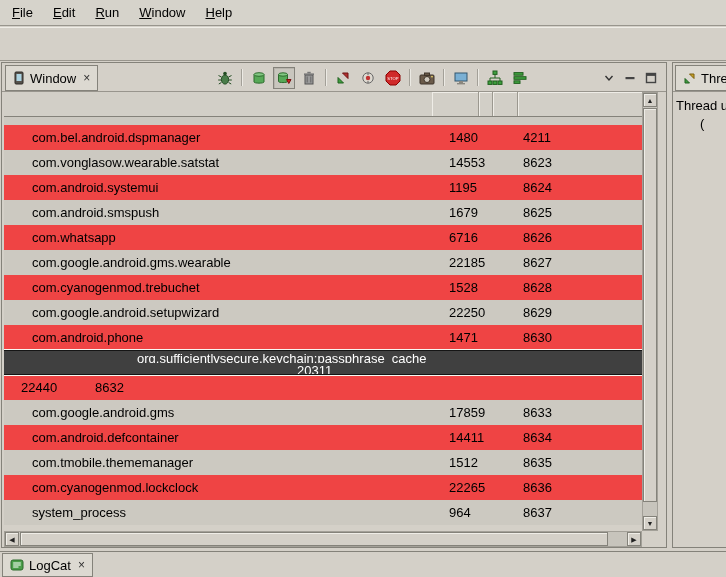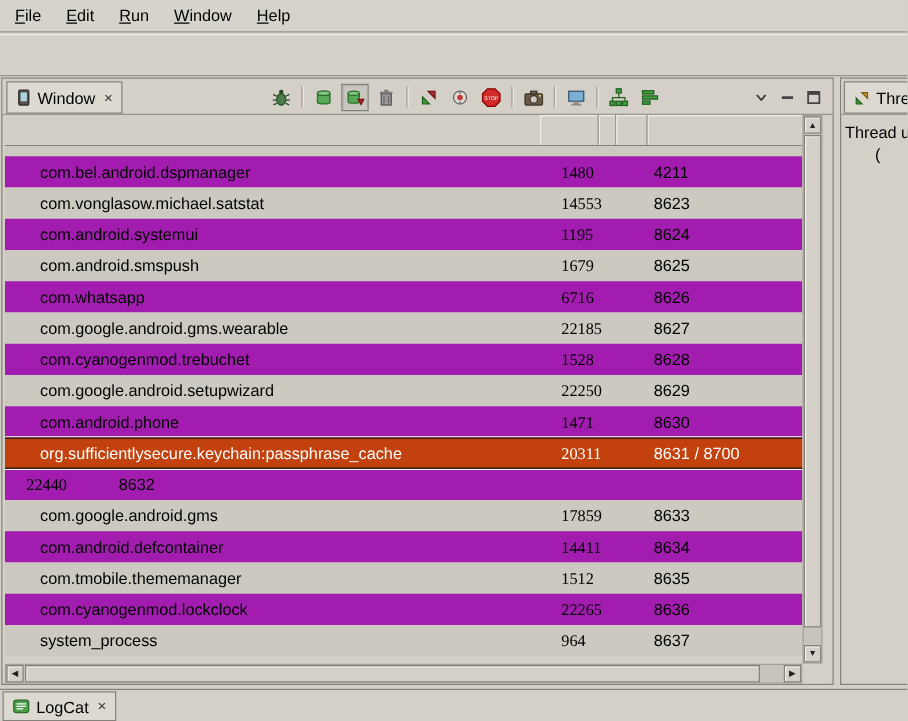--- a/index.html
+++ b/index.html
@@ -72,31 +72,31 @@
   .hc-a    { width: 14px; }
   .hc-b    { width: 25px; }
   .hc-port { flex: 1; border-right: none; }
 
   .table-body {
     position: absolute; left: 2px; top: 54px; width: 638px; height: 414px;
     overflow: hidden; background: #d4d0c8;
   }
   .row-sliver { height: 8px; background: #ccc9c1; }
   .trow { height: 25px; display: flex; align-items: center; }
-  .trow.even { background: #a21caf; }
+  .trow.even { background: #ef4444; }
   .trow.odd  { background: #ccc9c1; }
   .trow.selected {
-    background: #c2410c; color: #fff;
+    background: #404040; color: #fff;
     border-top: 1px solid #151515; border-bottom: 1px solid #151515;
     box-shadow: 0 -1px 0 #f8f7f2, 0 1px 0 #f8f7f2;
-    position: relative; z-index: 2;
+    position: relative; z-index: 2; flex-direction: column;
   }
   .cell { overflow: hidden; white-space: nowrap; }
   .cell.name { width: 428px; padding-left: 28px; }
-  .cell.pid  { width: 86px;  padding-left: 17px; font-family: Liberation Serif, serif; }
+  .cell.pid  { width: 86px;  padding-left: 17px; }
   .cell.port { flex: 1; padding-left: 5px; }
 
   
   .vscroll {
     position: absolute; left: 640px; top: 29px; width: 16px; height: 439px;
     background: #c7c4bc; border: 1px solid #a3a098;
   }
   .hscroll {
     position: absolute; left: 2px; top: 468px; width: 638px; height: 16px;
     background: #c7c4bc; border: 1px solid #a3a098;
@@ -294,21 +294,21 @@
   </div>
 
   <div class="table-body">
     <div class="row-sliver"></div>
   <div class="trow even">
         <div class="cell name">com.bel.android.dspmanager</div>
         <div class="cell pid">1480</div>
         <div class="cell port">4211</div>
       </div>
       <div class="trow odd">
-        <div class="cell name">com.vonglasow.michael.satstat</div>
+        <div class="cell name">com.vonglasow.wearable.satstat</div>
         <div class="cell pid">14553</div>
         <div class="cell port">8623</div>
       </div>
       <div class="trow even">
         <div class="cell name">com.android.systemui</div>
         <div class="cell pid">1195</div>
         <div class="cell port">8624</div>
       </div>
       <div class="trow odd">
         <div class="cell name">com.android.smspush</div>

